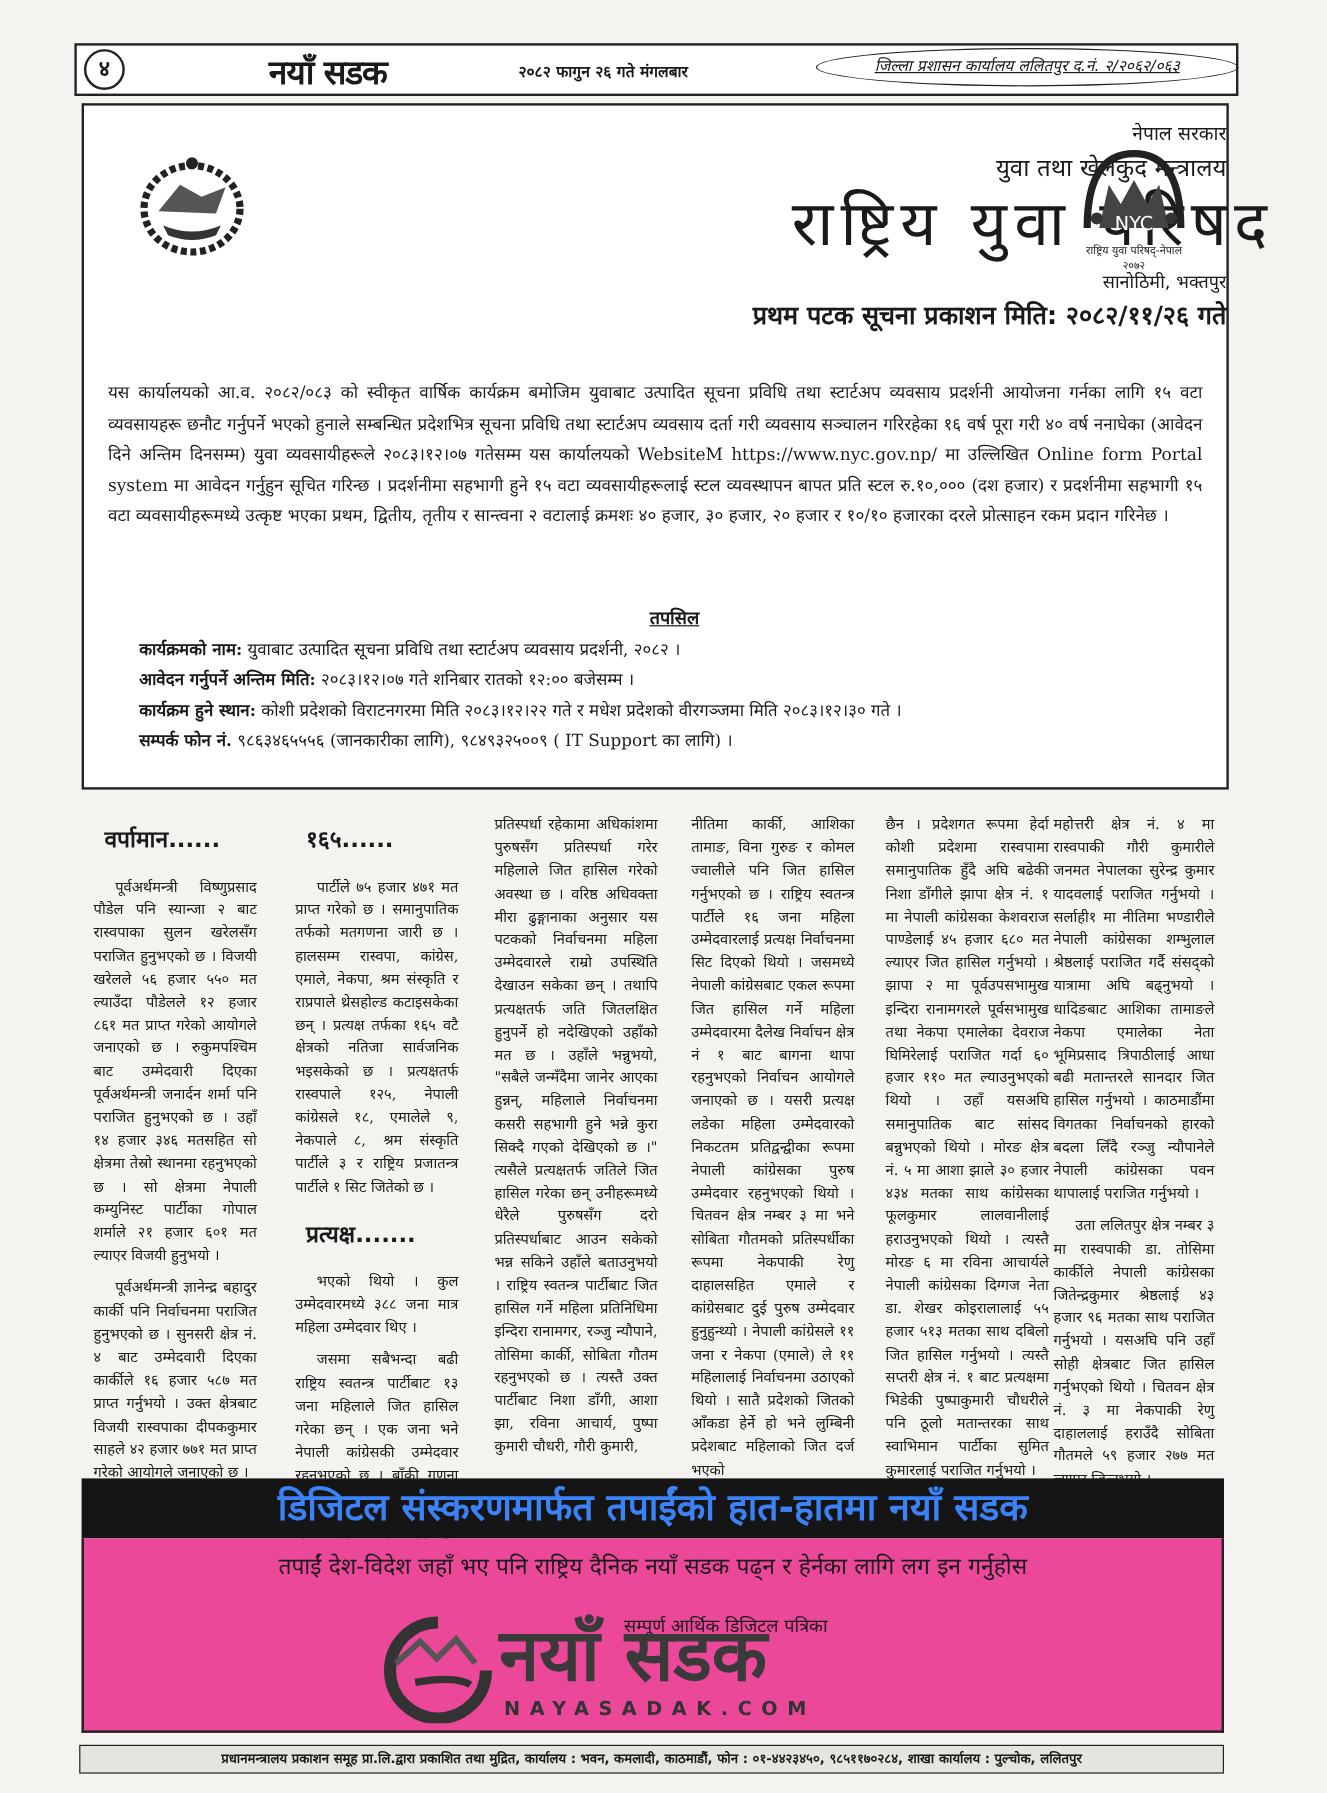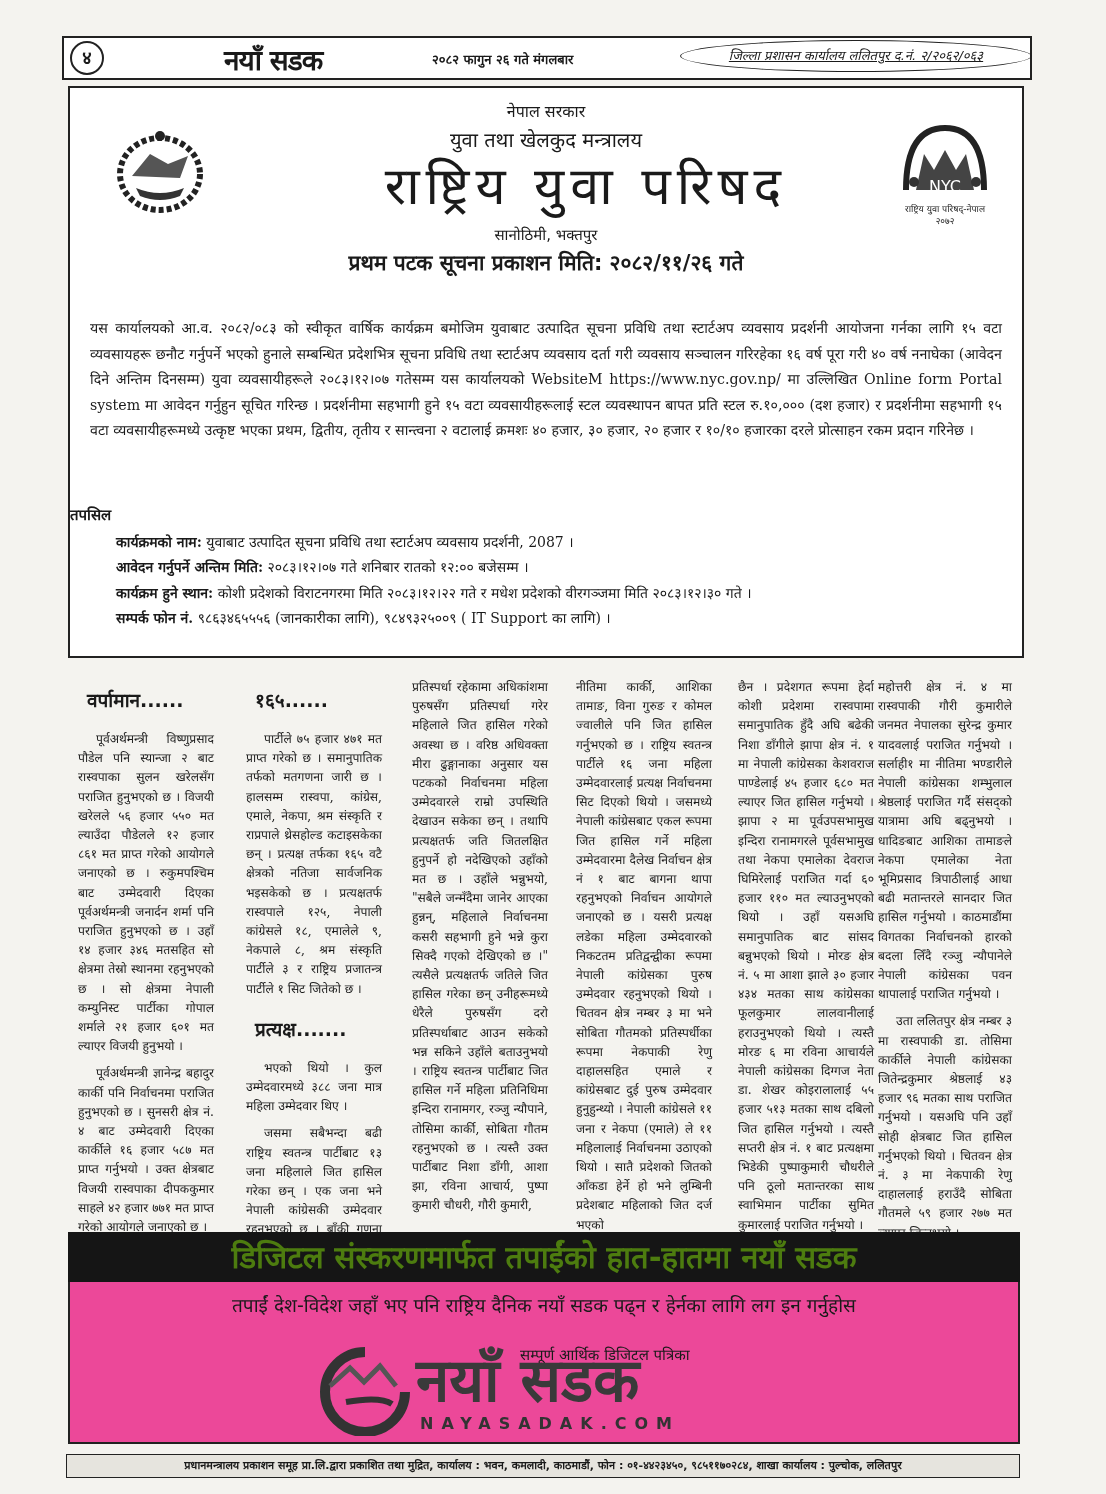--- a/index.html
+++ b/index.html
@@ -13,38 +13,38 @@
   .page-no { position: absolute; left: 6px; top: 3px; width: 30px; height: 30px; border: 2px solid #222; border-radius: 50%;
     font-size: 18px; font-weight: bold; text-align: center; line-height: 30px; }
   .mast-logo { position: absolute; left: 160px; top: 2px; font-size: 28px; font-weight: bold; letter-spacing: -1px; font-family: "DejaVu Sans", sans-serif; }
   .mast-date { position: absolute; left: 368px; top: 12px; font-size: 13px; font-weight: bold; font-family: "DejaVu Sans", sans-serif; }
   .mast-reg { position: absolute; left: 616px; top: 2px; width: 350px; height: 30px; border: 1.5px solid #222; border-radius: 50%;
     font-size: 13px; font-style: italic; text-align: center; line-height: 30px; font-family: "DejaVu Sans", sans-serif; text-decoration: underline; }
   
   .notice { position: absolute; left: 6px; top: 50px; width: 952px; height: 568px; border: 2.5px solid #222; background: #fff; }
   .emblem { position: absolute; left: 40px; top: 38px; width: 100px; height: 90px; }
   .nyc-logo { position: absolute; left: 830px; top: 32px; width: 90px; height: 110px; }
-  .hdr-line { position: absolute; left: 0; width: 100%; text-align: center; font-family: "DejaVu Sans", sans-serif; }
+  .hdr-line { position: absolute; left: 0; width: 100%; text-align: right; font-family: "DejaVu Sans", sans-serif; }
   .h-gov { top: 12px; font-size: 16px; }
   .h-min { top: 38px; font-size: 20px; }
   .h-title { top: 60px; font-size: 52px; letter-spacing: 6px; margin-left: 40px; }
   .h-loc { top: 136px; font-size: 15px; }
   .h-pub { top: 160px; font-size: 21px; font-weight: bold; }
   .body-para { position: absolute; left: 20px; top: 228px; width: 912px; font-size: 14.2px; line-height: 25.6px; text-align: justify; }
-  .tapasil-title { position: absolute; left: 0; top: 416px; width: 100%; font-size: 15px; font-weight: bold; }
+  .tapasil-title { position: absolute; left: 16px; top: 416px; width: 100%; text-align: center; font-size: 15px; font-weight: bold; text-decoration: underline; }
   .tapasil { position: absolute; left: 46px; top: 442px; width: 880px; font-size: 14px; line-height: 25.4px; }
   .tapasil .row b { font-weight: bold; }
   
   .articles { position: absolute; left: 6px; top: 634px; width: 952px; height: 560px; }
   .col { position: absolute; top: 0; width: 152px; font-size: 12.2px; line-height: 19.2px; text-align: justify; }
   .col h3 { margin: 17px; font-size: 19px; font-weight: bold; line-height: 26px; font-family: "DejaVu Sans", sans-serif; }
   .col p { margin: 8px; text-indent: 18px; }
   .c1 { left: 2px; } .c2 { left: 170px; } .c3 { left: 336px; } .c4 { left: 500px; } .c5 { left: 662px; } .c6 { left: 802px; width: 150px; }
   
-  .banner { position: absolute; left: 6px; top: 1196px; width: 952px; height: 50px; background: #151515; color: #4d7c0f;
+  .banner { position: absolute; left: 6px; top: 1196px; width: 952px; height: 50px; background: #151515; color: #3b82f6;
     font-size: 31px; font-weight: bold; text-align: center; line-height: 50px; font-family: "DejaVu Sans", sans-serif; }
   .promo-box { position: absolute; left: 6px; top: 1246px; width: 948px; height: 160px; border: 2px solid #222; border-top: none; background: #ec4899; }
   .promo-line { position: absolute; left: 0; top: 10px; width: 100%; text-align: center; font-size: 19px; font-family: "DejaVu Sans", sans-serif; }
   .brand-wrap { position: absolute; left: 250px; top: 60px; width: 440px; height: 96px; }
   .brand-mark { position: absolute; left: 0; top: 4px; width: 90px; height: 90px; }
   .brand-tag { position: absolute; left: 200px; top: 2px; font-size: 15px; font-family: "DejaVu Sans", sans-serif; }
   .brand-name { position: absolute; left: 96px; top: 8px; font-size: 60px; font-weight: bold; color: #3a3a3a; font-family: "DejaVu Sans", sans-serif; line-height: 60px; }
   .brand-url { position: absolute; left: 100px; top: 72px; font-size: 16px; font-weight: bold; letter-spacing: 8px; color: #333; font-family: "DejaVu Sans", sans-serif; }
   .imprint { position: absolute; left: 4px; top: 1418px; width: 952px; height: 22px; border: 1.5px solid #222; background: #e6e4de;
     font-size: 11px; font-weight: bold; line-height: 22px; text-align: center; font-family: "DejaVu Sans", sans-serif; white-space: nowrap; overflow: hidden; }
@@ -78,21 +78,21 @@
       <path d="M16 70 L24 34 L34 50 L45 30 L56 50 L66 34 L74 70 Z" fill="#444"></path>
       <circle cx="14" cy="62" r="5" fill="#333"></circle>
         <circle cx="76" cy="62" r="5" fill="#333"></circle>
       <text x="45" y="72" text-anchor="middle" font-size="16" fill="#fff" font-family="DejaVu Sans, sans-serif">NYC</text>
       <text x="45" y="92" text-anchor="middle" font-size="9" fill="#222" font-family="DejaVu Sans, sans-serif">राष्ट्रिय युवा परिषद्-नेपाल</text>
       <text x="45" y="104" text-anchor="middle" font-size="9" fill="#222" font-family="DejaVu Sans, sans-serif">२०७२</text>
     </svg>
     <div class="body-para">यस कार्यालयको आ.व. २०८२/०८३ को स्वीकृत वार्षिक कार्यक्रम बमोजिम युवाबाट उत्पादित सूचना प्रविधि तथा स्टार्टअप व्यवसाय प्रदर्शनी आयोजना गर्नका लागि १५ वटा व्यवसायहरू छनौट गर्नुपर्ने भएको हुनाले सम्बन्धित प्रदेशभित्र सूचना प्रविधि तथा स्टार्टअप व्यवसाय दर्ता गरी व्यवसाय सञ्चालन गरिरहेका १६ वर्ष पूरा गरी ४० वर्ष ननाघेका (आवेदन दिने अन्तिम दिनसम्म) युवा व्यवसायीहरूले २०८३।१२।०७ गतेसम्म यस कार्यालयको WebsiteM https://www.nyc.gov.np/ मा उल्लिखित Online form Portal system मा आवेदन गर्नुहुन सूचित गरिन्छ । प्रदर्शनीमा सहभागी हुने १५ वटा व्यवसायीहरूलाई स्टल व्यवस्थापन बापत प्रति स्टल रु.१०,००० (दश हजार) र प्रदर्शनीमा सहभागी १५ वटा व्यवसायीहरूमध्ये उत्कृष्ट भएका प्रथम, द्वितीय, तृतीय र सान्त्वना २ वटालाई क्रमशः ४० हजार, ३० हजार, २० हजार र १०/१० हजारका दरले प्रोत्साहन रकम प्रदान गरिनेछ ।</div>
     <div class="tapasil-title">तपसिल</div>
     <div class="tapasil">
-      <div class="row"><b>कार्यक्रमको नाम:</b> <span>युवाबाट उत्पादित सूचना प्रविधि तथा स्टार्टअप व्यवसाय प्रदर्शनी, 2087 ।</span></div>
+      <div class="row"><b>कार्यक्रमको नाम:</b> <span>युवाबाट उत्पादित सूचना प्रविधि तथा स्टार्टअप व्यवसाय प्रदर्शनी, २०८२ ।</span></div>
       <div class="row"><b>आवेदन गर्नुपर्ने अन्तिम मिति:</b> <span>२०८३।१२।०७ गते शनिबार रातको १२:०० बजेसम्म ।</span></div>
       <div class="row"><b>कार्यक्रम हुने स्थान:</b> <span>कोशी प्रदेशको विराटनगरमा मिति २०८३।१२।२२ गते र मधेश प्रदेशको वीरगञ्जमा मिति २०८३।१२।३० गते ।</span></div>
       <div class="row"><b>सम्पर्क फोन नं.</b> <span>९८६३४६५५५६ (जानकारीका लागि), ९८४९३२५००९ ( IT Support का लागि) ।</span></div>
     </div>
   </div>
 
   <div class="articles">
     <div class="col c1">
       <h3>वर्पामान......</h3>
       <p>पूर्वअर्थमन्त्री विष्णुप्रसाद पौडेल पनि स्यान्जा २ बाट रास्वपाका सुलन खरेलसँग पराजित हुनुभएको छ । विजयी खरेलले ५६ हजार ५५० मत ल्याउँदा पौडेलले १२ हजार ८६१ मत प्राप्त गरेको आयोगले जनाएको छ । रुकुमपश्चिम बाट उम्मेदवारी दिएका पूर्वअर्थमन्त्री जनार्दन शर्मा पनि पराजित हुनुभएको छ । उहाँ १४ हजार ३४६ मतसहित सो क्षेत्रमा तेस्रो स्थानमा रहनुभएको छ । सो क्षेत्रमा नेपाली कम्युनिस्ट पार्टीका गोपाल शर्माले २१ हजार ६०१ मत ल्याएर विजयी हुनुभयो ।</p>

